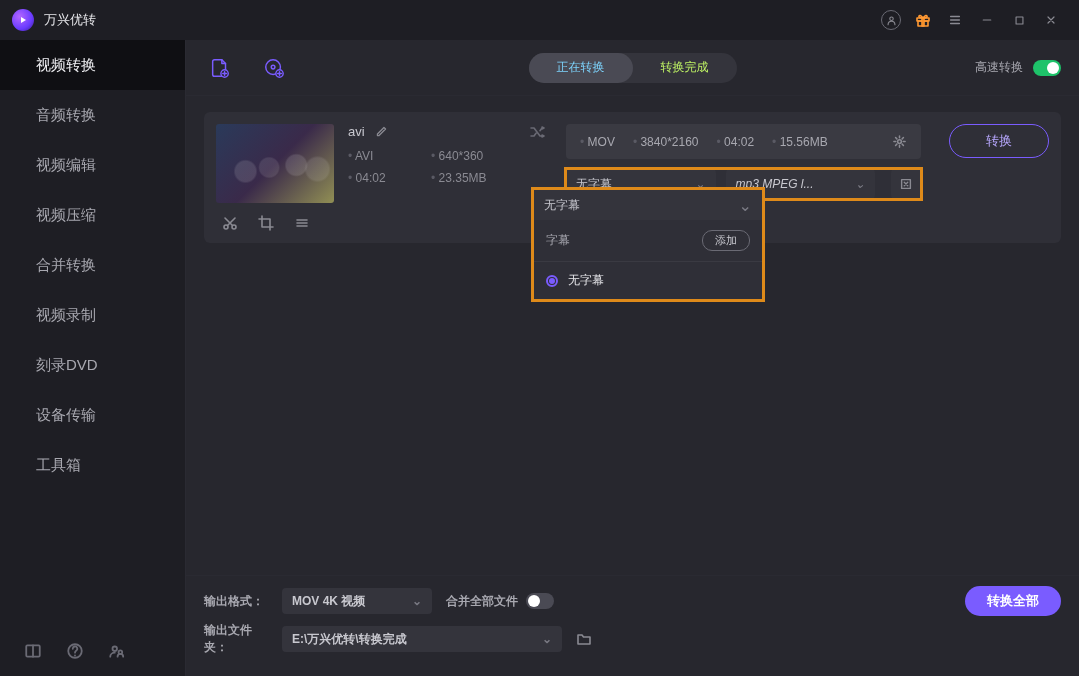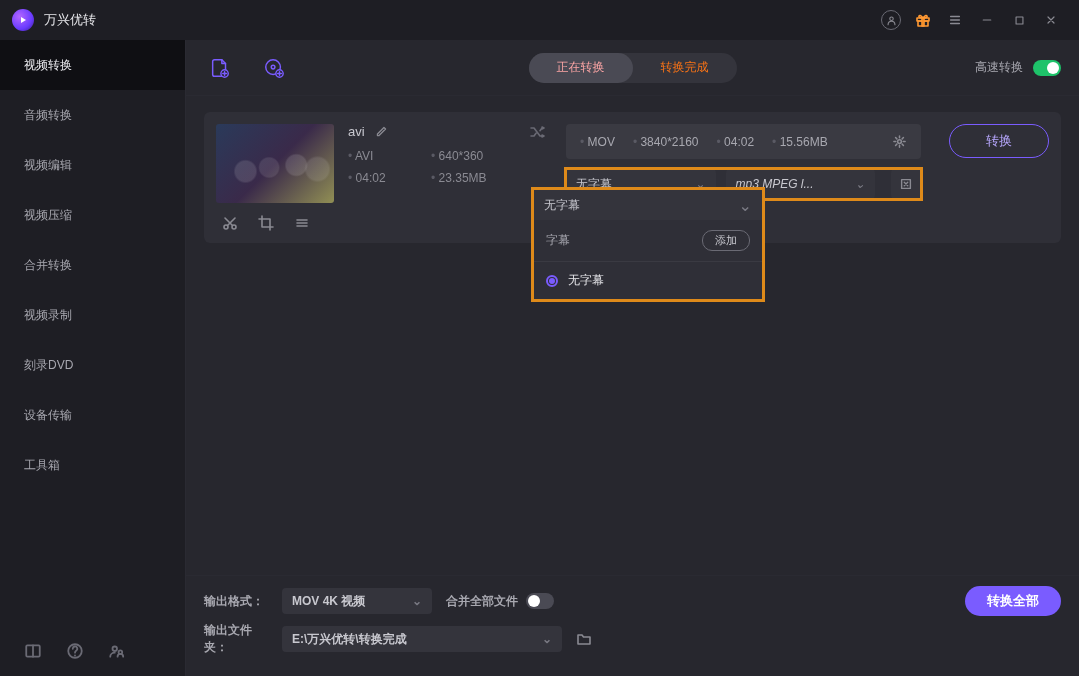--- a/index.html
+++ b/index.html
@@ -12,34 +12,34 @@
 .titlebar .app-title { color: #e8e8ec; font-size: 13px; font-weight: 500; }
 .titlebar .spacer { flex: 1; }
 .titlebar .win-btn { width: 32px; height: 32px; display: flex; align-items: center; justify-content: center; color: #8a8a92; }
 .titlebar .account-icon { width: 20px; height: 20px; border-radius: 50%; border: 1.5px solid #6a6a74; display:flex; align-items:center; justify-content:center; }
 .titlebar .gift-icon { color: #ff9933; font-size: 16px; }
 
 
 .app-body { display: flex; height: calc(100% - 40px); }
 .sidebar { width: 186px; background: #1e1e24; border-right: 1px solid #2a2a32; display:flex; flex-direction:column; }
 .sidebar-items { flex:1; }
-.sidebar-item { height: 50px; display: flex; align-items: center; padding-left: 24px; color: #a8a8b0; font-size: 12px; cursor: pointer; }
+.sidebar-item { height: 50px; display: flex; align-items: center; padding-left: 36px; color: #a8a8b0; font-size: 15px; cursor: pointer; }
 .sidebar-item.active { background: #0f0f13; color: #f0f0f4; font-weight: 500; }
 .sidebar-bottom { height: 50px; display:flex; align-items:center; gap: 24px; padding-left: 24px; color:#6a6a74; }
 .sidebar-bottom .ico { width:18px; height:18px; display:flex; align-items:center; justify-content:center; }
 
 .main { flex: 1; display: flex; flex-direction: column; background: #27272e; }
 
 
 .toolbar { height: 56px; display: flex; align-items: center; padding: 0 18px; border-bottom: 1px solid #2a2a32; background:#27272e; position: relative; }
 .tool-ico { width: 32px; height: 32px; display: flex; align-items: center; justify-content: center; color: #7a5cff; margin-right: 22px; }
 .tool-ico svg { width: 22px; height: 22px; }
 .tabs { position:absolute; left:50%; transform:translateX(-50%); display: flex; background: #34343c; border-radius: 16px; height: 30px; }
-.tab { padding: 0 28px; display: flex; align-items: center; font-size: 12px; color: #f97316; border-radius: 16px; cursor:pointer; }
-.tab.active { background: #4a4a54; color: #fca5a5; }
+.tab { padding: 0 28px; display: flex; align-items: center; font-size: 12px; color: #bef264; border-radius: 16px; cursor:pointer; }
+.tab.active { background: #4a4a54; color: #7dd3fc; }
 .high-speed { margin-left: auto; display: flex; align-items: center; gap: 10px; font-size: 12px; color: #a8a8b0; }
 .toggle { width: 28px; height: 16px; border-radius: 8px; background: #1ec36a; position: relative; }
 .toggle::after { content: ""; position: absolute; right: 2px; top: 2px; width: 12px; height: 12px; border-radius: 50%; background: #fff; }
 .toggle.off { background: #4a4a54; }
 .toggle.off::after { left: 2px; right: auto; }
 
 
 .content { flex: 1; padding: 16px 18px; overflow: auto; position: relative; }
 .file-card { background: #2f2f37; border-radius: 6px; padding: 12px; display: flex; gap: 14px; align-items: flex-start; }
 .thumb { width: 118px; height: 79px; background: linear-gradient(135deg,#2a3a5a 0%, #3a2a4a 50%, #918f54 100%); border-radius: 3px; position: relative; overflow: hidden; }

